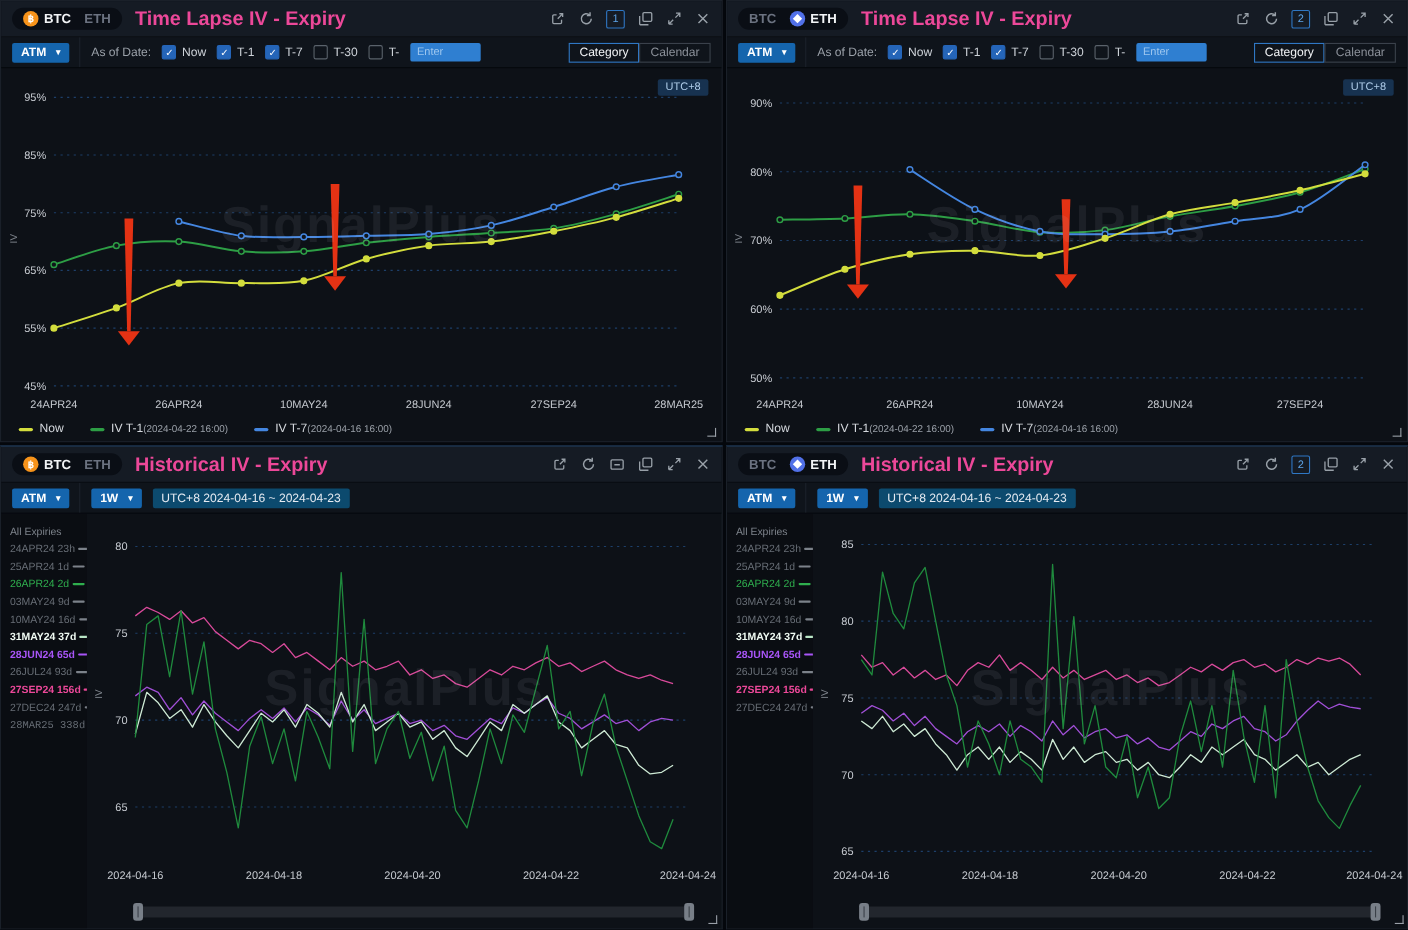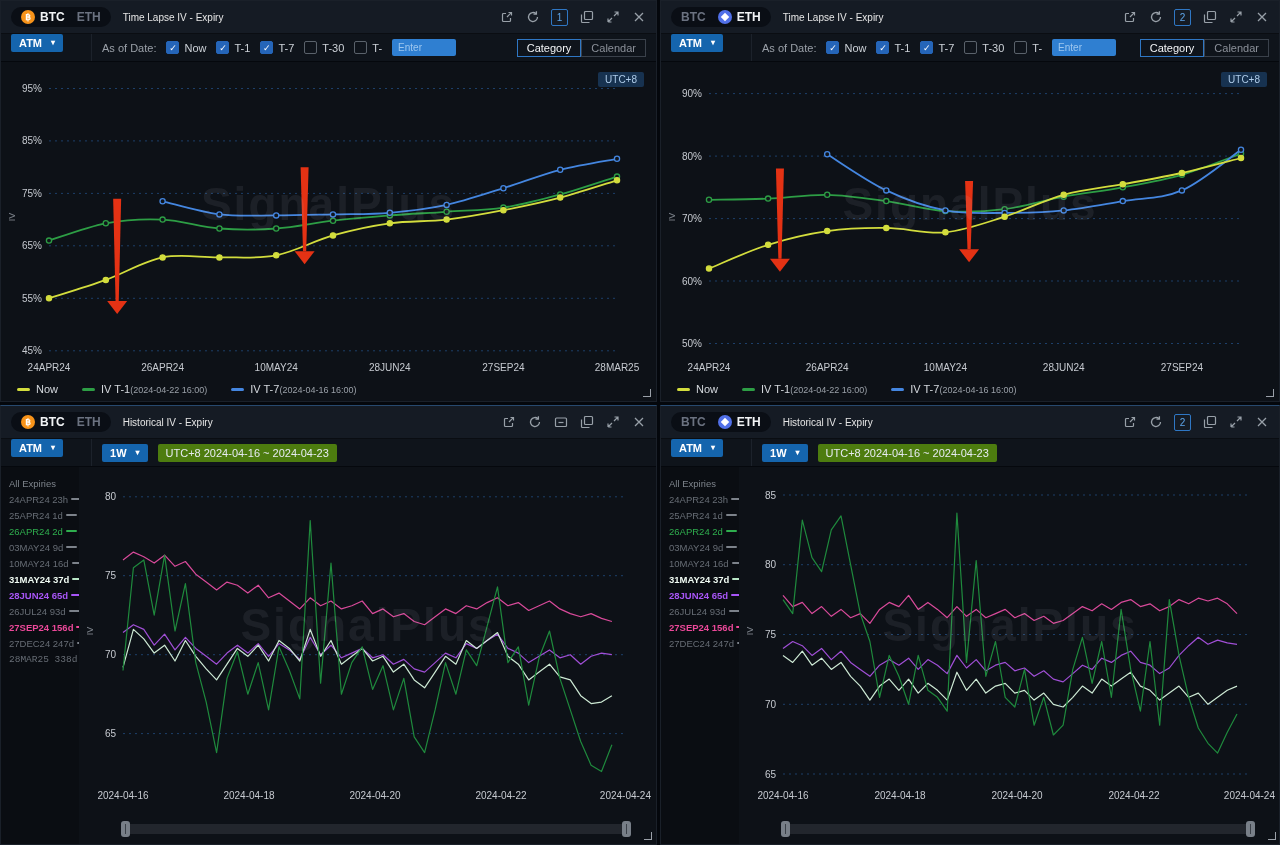--- a/index.html
+++ b/index.html
@@ -8,39 +8,39 @@
   .panel{background:#0d1117;display:flex;flex-direction:column;overflow:hidden;border:1px solid #1a2029;box-sizing:border-box}
   .panel.bottom{border-top:1px solid #27496e}
   .panel-header{height:32px;background:#151b24;display:flex;align-items:center;padding:0 10px;gap:12px;flex:none;border-bottom:1px solid #0a0d12}
   .coin-toggle{background:#0a0e15;border-radius:15px;padding:3px 10px;display:flex;gap:12px;align-items:center}
   .coin{color:#6b7280;font-size:12px;font-weight:700;display:flex;align-items:center;gap:5px;cursor:pointer}
   .coin.active{color:#f2f4f6}
   .coin-ico{width:14px;height:14px;border-radius:50%;display:inline-flex;align-items:center;justify-content:center;font-size:9px;color:#fff;font-weight:700}
   .coin-ico.btc{background:#f7931a}
   .coin-ico.eth{background:#5170e8}
   .eth-diamond{width:6px;height:6px;background:#fff;transform:rotate(45deg)}
-  .panel-title{color:#e5e5e5;font-size:10px;font-weight:400}
+  .panel-title{color:#ec4899;font-size:18px;font-weight:700}
   .hdr-icons{margin-left:auto;display:flex;gap:11px;align-items:center}
   .hicon{width:15px;height:15px;display:inline-flex;align-items:center;justify-content:center;cursor:pointer}
   .badge-num{width:15px;height:15px;border:1px solid #2f77c4;color:#5da4e8;font-size:10px;display:inline-flex;align-items:center;justify-content:center;border-radius:2px;cursor:pointer}
   .ctrl-row{height:27px;background:#0f141b;display:flex;align-items:center;padding:0 10px;gap:10px;flex:none;border-bottom:1px solid #05080d;font-size:11px}
-  .ctrl-sec{display:flex;align-items:flex-start;gap:10px;padding-right:28px;border-right:1px solid #1c222b;height:100%}
+  .ctrl-sec{display:flex;align-items:center;gap:10px;padding-right:9px;border-right:1px solid #1c222b;height:100%}
   .select{background:#1565ad;color:#fff;padding:3px 8px;border-radius:2px;font-size:11px;font-weight:700;display:inline-flex;gap:9px;align-items:center;cursor:pointer}
   .caret{font-size:8px;line-height:1}
   .ctrl-label{color:#9aa0a8}
   .cb{display:inline-flex;gap:5px;align-items:center;color:#cdd2d8;cursor:pointer}
   .cb-box{width:13px;height:13px;border:1px solid #5a626b;border-radius:2px;box-sizing:border-box;display:inline-flex;align-items:center;justify-content:center;font-size:9px;color:#fff;background:transparent}
   .cb-box.checked{background:#2565b8;border-color:#2565b8}
   .cb-box.checked::after{content:"\2713"}
   .enter-input{width:52px;background:#2f7fd1;border:none;border-radius:2px;height:17px;color:#d7e9fa;font-size:10px;padding:0 6px;outline:none;font-family:"Liberation Sans",sans-serif}
   .enter-input::placeholder{color:#9ec7ef}
   .seg-group{margin-left:auto;display:flex}
   .seg{background:transparent;border:1px solid #3a414b;color:#8b9099;font-size:11px;padding:2px 9px;cursor:pointer;font-family:"Liberation Sans",sans-serif}
   .seg.active{border-color:#2f77c4;color:#f2f4f6;font-weight:400}
-  .range-chip{background:#4d7c0f;color:#e6ebf2;font-size:11px;padding:3px 8px;border-radius:2px}
+  .range-chip{background:#0c4a6e;color:#e6ebf2;font-size:11px;padding:3px 8px;border-radius:2px}
   .chart-wrap{flex:1;position:relative;padding:2px 4px}
   .watermark{position:absolute;left:50%;top:42%;transform:translate(-50%,-50%);font-size:46px;font-weight:700;color:rgba(214,220,228,0.08);letter-spacing:2px;pointer-events:none;white-space:nowrap}
   .utc-badge{position:absolute;top:10px;right:12px;background:#173250;color:#aecbe8;font-size:10px;padding:2px 7px;border-radius:2px}
   .legend{display:flex;gap:24px;padding:3px 12px;font-size:11px;color:#d4d8dd;align-items:center}
   .leg-item{display:inline-flex;align-items:baseline;cursor:pointer}
   .leg-dash{display:inline-block;width:13px;height:3px;border-radius:2px;margin-right:6px;align-self:center}
   .leg-time{font-size:9px;color:#9aa0a8}
   .resize-corner{position:absolute;right:5px;bottom:4px;width:7px;height:7px;border-right:1.5px solid #9aa0a8;border-bottom:1.5px solid #9aa0a8}
   .hist-body{flex:1;display:flex;min-height:0}
   .exp-list{width:78px;background:#0a0d12;padding:8px 6px 0 8px;box-sizing:border-box;font-size:9.5px;overflow:hidden;flex:none}

